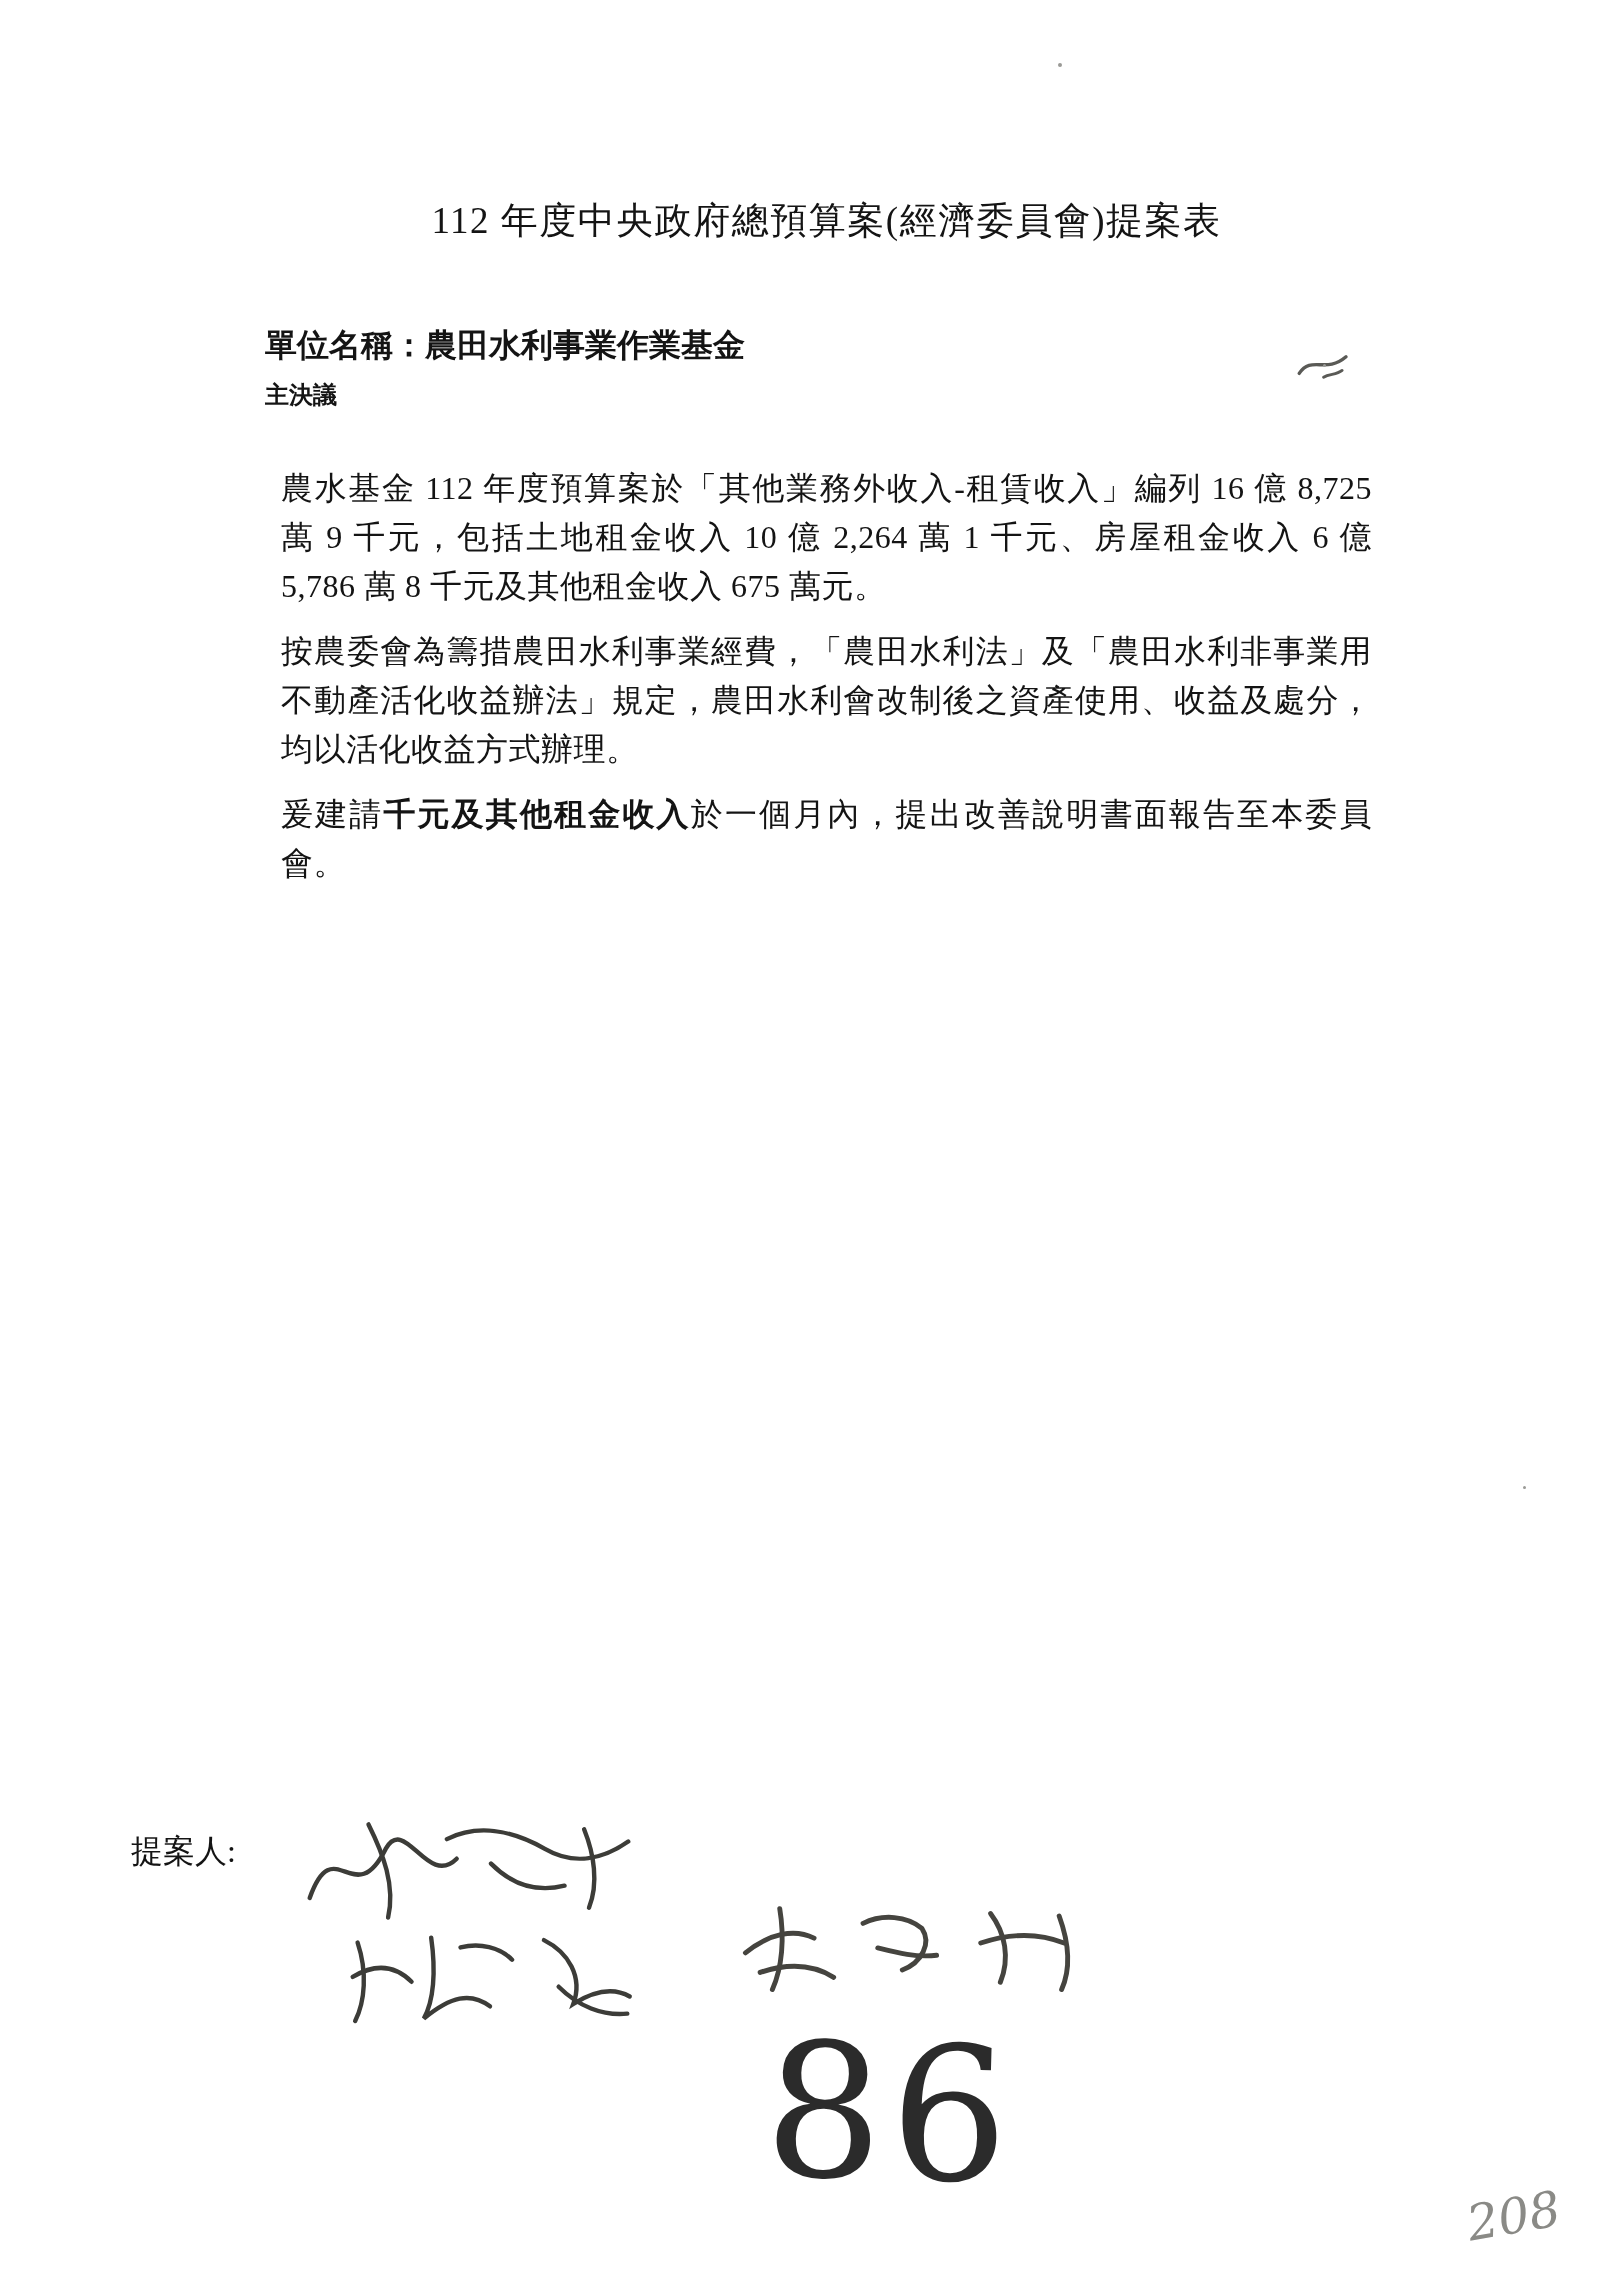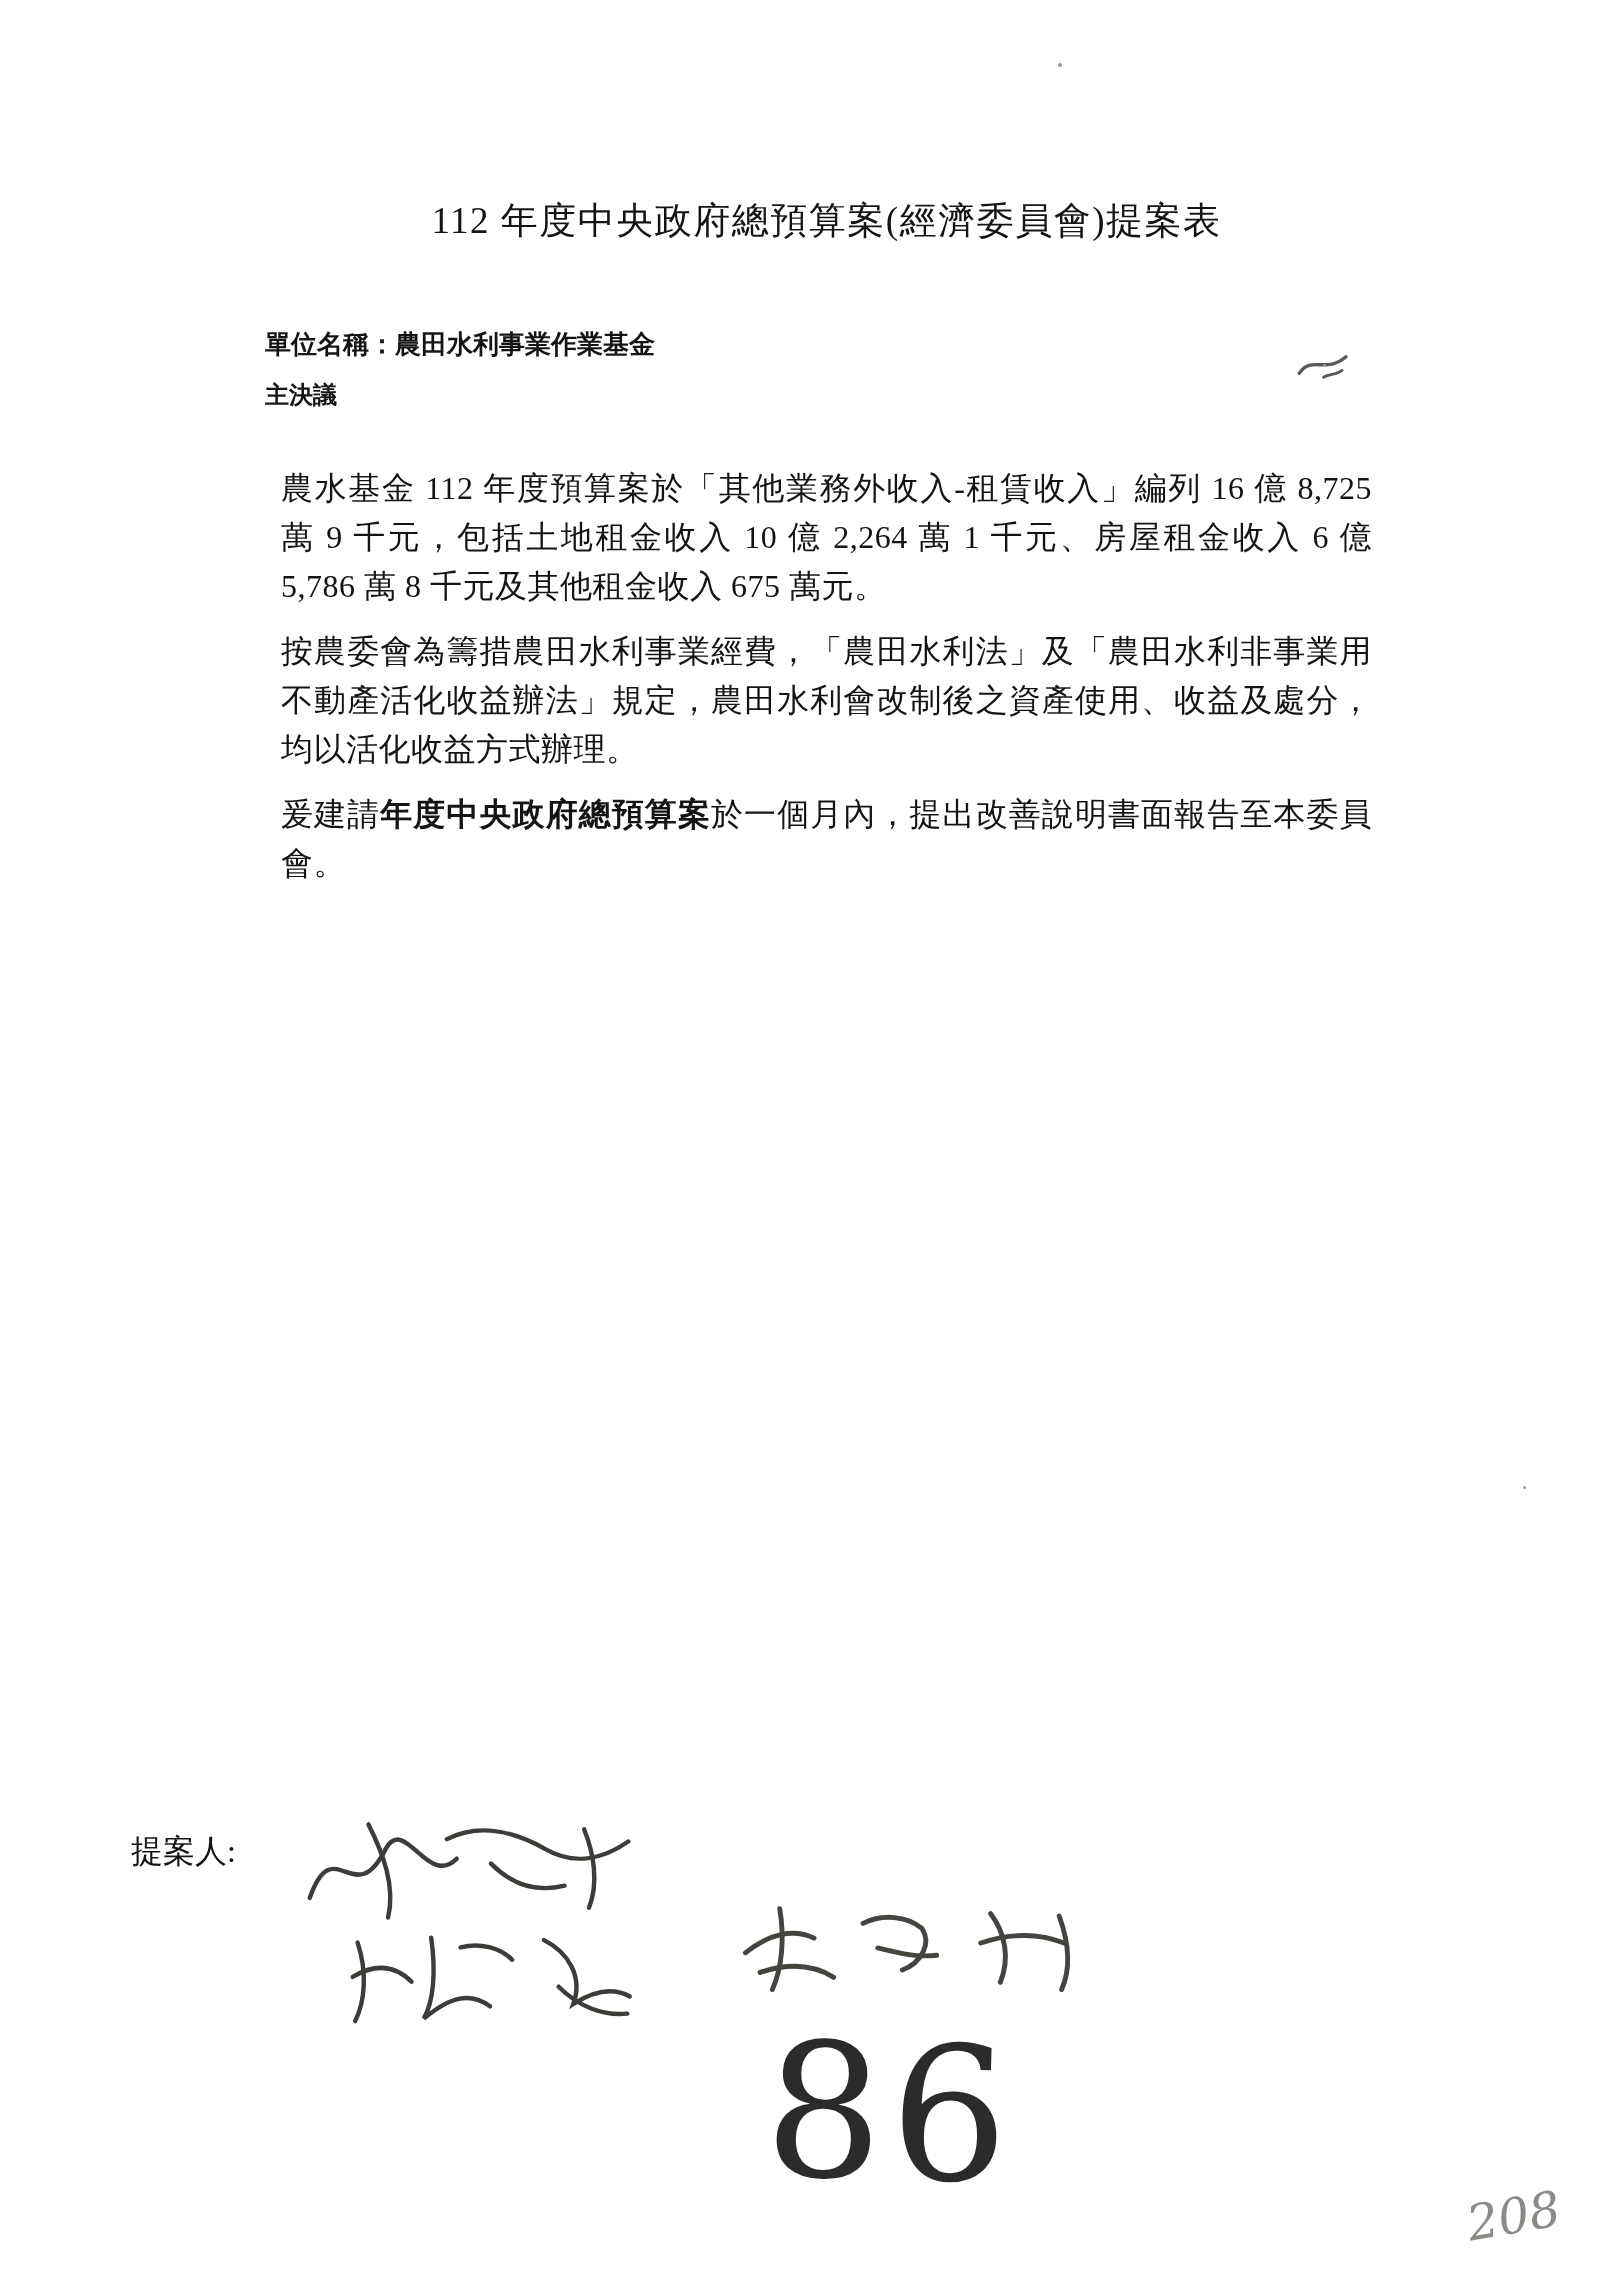--- a/index.html
+++ b/index.html
@@ -25,21 +25,21 @@
   }
   .doc-title {
     text-align: center;
     font-size: 37px;
     letter-spacing: 1.5px;
     margin: 0 0 74px 0;
     font-weight: normal;
     white-space: nowrap;
   }
   .unit-line {
-    font-size: 26px;
+    font-size: 32px;
     font-weight: bold;
     line-height: 50px;
     margin: 0;
   }
   .resolution-line {
     font-size: 24px;
     font-weight: bold;
     line-height: 50px;
     margin: 0 0 44px 0;
   }
@@ -110,21 +110,21 @@
 
     <p class="unit-line">單位名稱：農田水利事業作業基金</p>
 
     <p class="resolution-line">主決議</p>
 
     <div class="body-text">
       <p>農水基金 112 年度預算案於「其他業務外收入-租賃收入」編列 16 億 8,725 萬 9 千元，包括土地租金收入 10 億 2,264 萬 1 千元、房屋租金收入 6 億 5,786 萬 8 千元及其他租金收入 675 萬元。</p>
       <p>按農委會為籌措農田水利事業經費，「農田水利法」及「農田水利非事業用不動產活化收益辦法」規定，農田水利會改制後之資產使用、收益及處分，均以活化收益方式辦理。</p>
 
       <p class="closing">
-        <span>爰建請</span><span class="bold-inline">年度中央政府總預算案</span><span>於一個月內，提出改善說明書面報告至本委員會。</span>
+        <span>爰建請</span><span class="bold-inline">千元及其他租金收入</span><span>於一個月內，提出改善說明書面報告至本委員會。</span>
       </p>
     </div>
 
   </div>
 
   <svg class="signature-svg stray-mark" width="64" height="39" viewBox="0 0 130 80">
     <path d="M8 52 C 34 14, 62 54, 104 18" stroke="#5a5a56" stroke-width="7" fill="none" stroke-linecap="round"></path>
     <path d="M58 60 C 70 52, 84 56, 96 46" stroke="#5a5a56" stroke-width="6" fill="none" stroke-linecap="round"></path>
   </svg>
 

